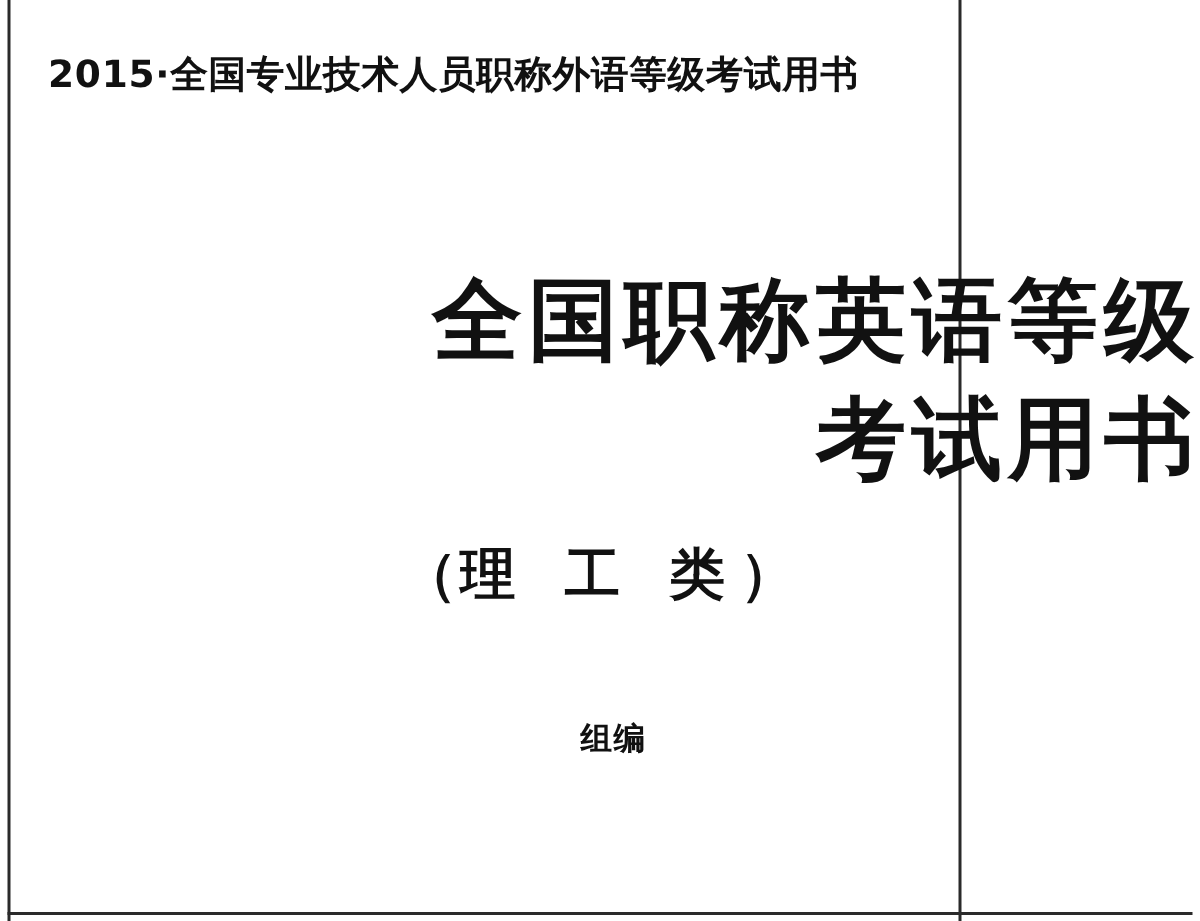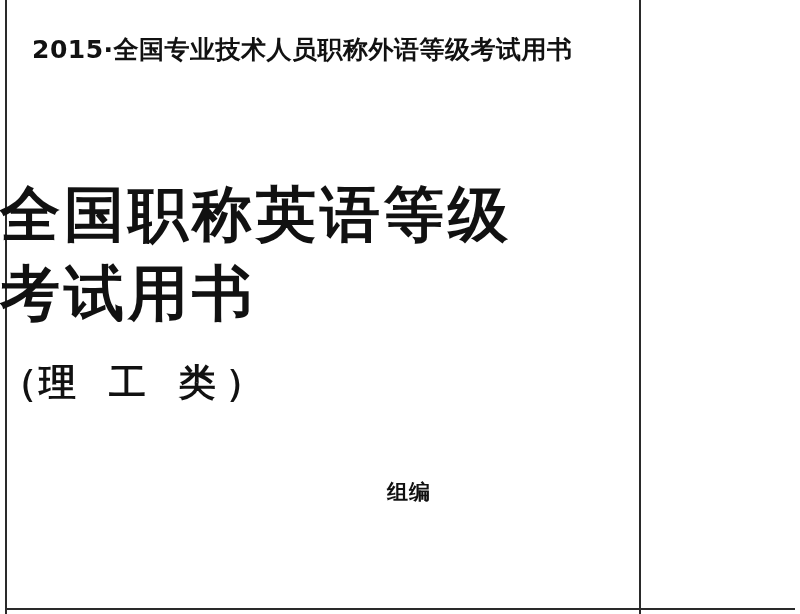--- a/index.html
+++ b/index.html
@@ -61,35 +61,36 @@
     letter-spacing: 0.5px;
     white-space: nowrap;
     line-height: 1.1;
   }
 
   .title-block {
     position: absolute;
     left: 0;
     top: 175px;
     width: 800px;
-    text-align: left;
+    text-align: right;
   }
   .title-line {
     font-size: 60px;
     font-weight: bold;
     letter-spacing: 4px;
     line-height: 1.32;
     white-space: nowrap;
   }
 
   .subtitle {
     position: absolute;
     left: 0;
     top: 358px;
     width: 800px;
+    text-align: center;
     font-size: 37px;
     font-weight: bold;
     letter-spacing: 2px;
     white-space: nowrap;
   }
   .subtitle .sub-inner {
     letter-spacing: 10px;
   }
 
   .authors {

